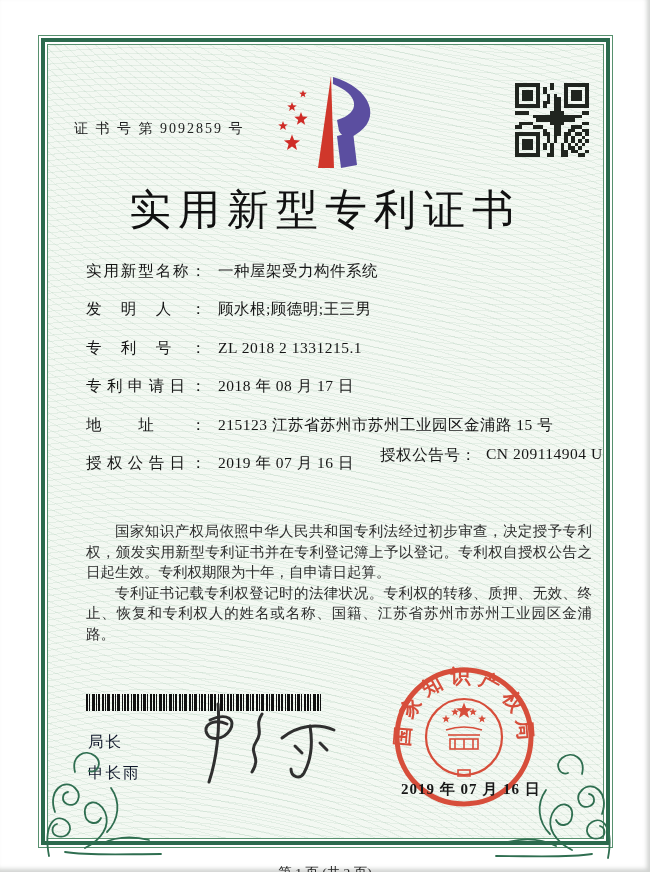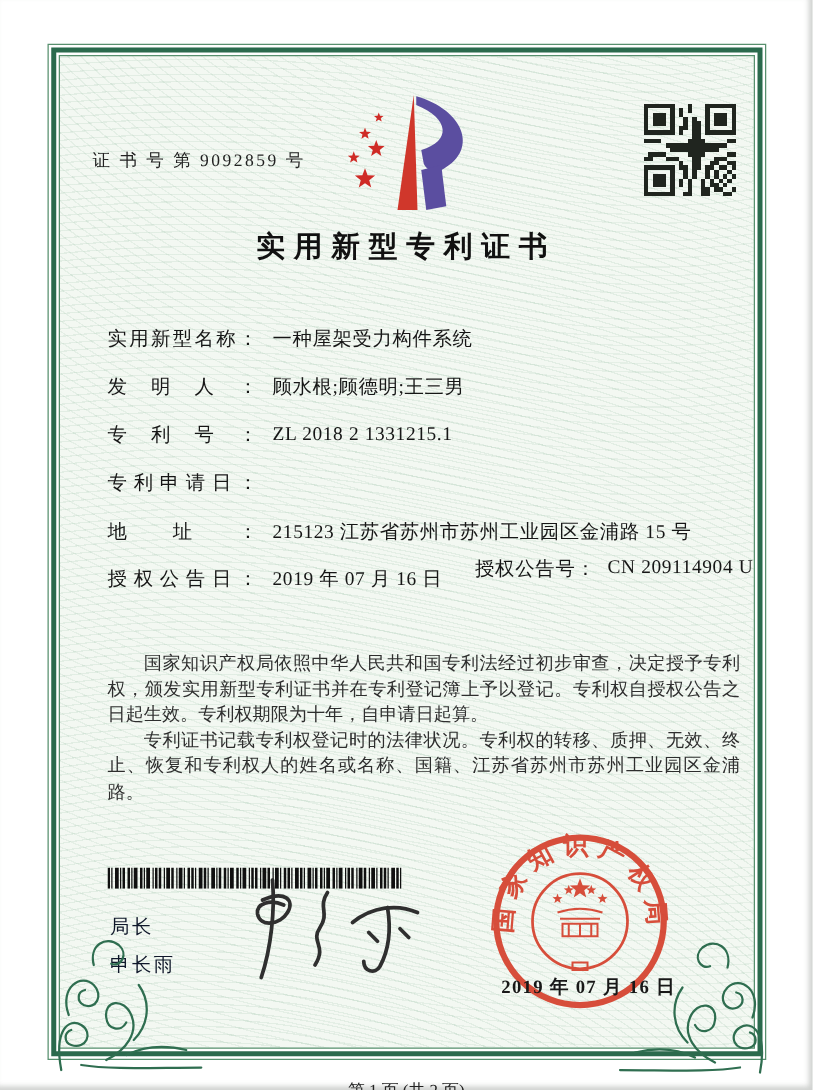--- a/index.html
+++ b/index.html
@@ -12,22 +12,22 @@
   .frame-mid{border:4px solid #2b6a4d;padding:2px;height:100%;box-sizing:border-box;}
   .frame-inner{border:1px solid #57906e;height:100%;box-sizing:border-box;
                background:
                 repeating-radial-gradient(circle at 20% 160%, rgba(110,165,130,.13) 0 1px, transparent 1px 6px),
                 repeating-radial-gradient(circle at 85% -60%, rgba(110,165,130,.11) 0 1px, transparent 1px 7px),
                 #f3f8f2;}
   .content{position:absolute;inset:0;}
   .certno{position:absolute;left:74px;top:80px;font-size:14px;letter-spacing:2px;color:#222;margin-top:40px;}
   .logo{position:absolute;left:257px;top:74px;width:142px;height:98px;}
   .qr{position:absolute;left:515px;top:83px;width:74px;height:74px;}
-  .title{position:absolute;left:0;right:0;top:182px;text-align:center;font-size:23px;
-         font-weight:700;letter-spacing:7px;color:#111;}
+  .title{position:absolute;left:0;right:0;top:182px;text-align:center;font-size:42px;
+         font-weight:400;letter-spacing:7px;color:#111;}
   .fields{position:absolute;left:86px;top:252px;right:50px;font-size:15.5px;}
   .frow{height:38.5px;display:flex;align-items:center;position:relative;}
   .flabel{display:inline-block;width:120px;text-align:justify;text-align-last:justify;
           margin-right:12px;flex:0 0 auto;color:#161616;}
   .fvalue{letter-spacing:.5px;color:#161616;white-space:nowrap;}
   .grant-pair{position:absolute;left:294px;top:0;height:100%;display:flex;align-items:flex-start;}
   .grant-pair .flabel{width:96px;margin-right:10px;}
   .paras{position:absolute;left:86px;right:58px;top:521px;font-size:14.5px;line-height:20.5px;
          color:#2e2e2e;text-align:justify;}
   .paras p{margin:0;text-indent:2em;}
@@ -222,20 +222,21 @@
       <div class="frow">
         <span class="flabel">发明人：</span>
         <span class="fvalue">顾水根;顾德明;王三男</span>
       </div>
       <div class="frow">
         <span class="flabel">专利号：</span>
         <span class="fvalue">ZL 2018 2 1331215.1</span>
       </div>
       <div class="frow">
         <span class="flabel">专利申请日：</span>
+        <span class="fvalue">2018 年 08 月 17 日</span>
       </div>
       <div class="frow">
         <span class="flabel">地址：</span>
         <span class="fvalue">215123 江苏省苏州市苏州工业园区金浦路 15 号</span>
       </div>
       <div class="frow">
         <span class="flabel">授权公告日：</span>
         <span class="fvalue">2019 年 07 月 16 日</span>
         <span class="grant-pair">
           <span class="flabel">授权公告号：</span>

